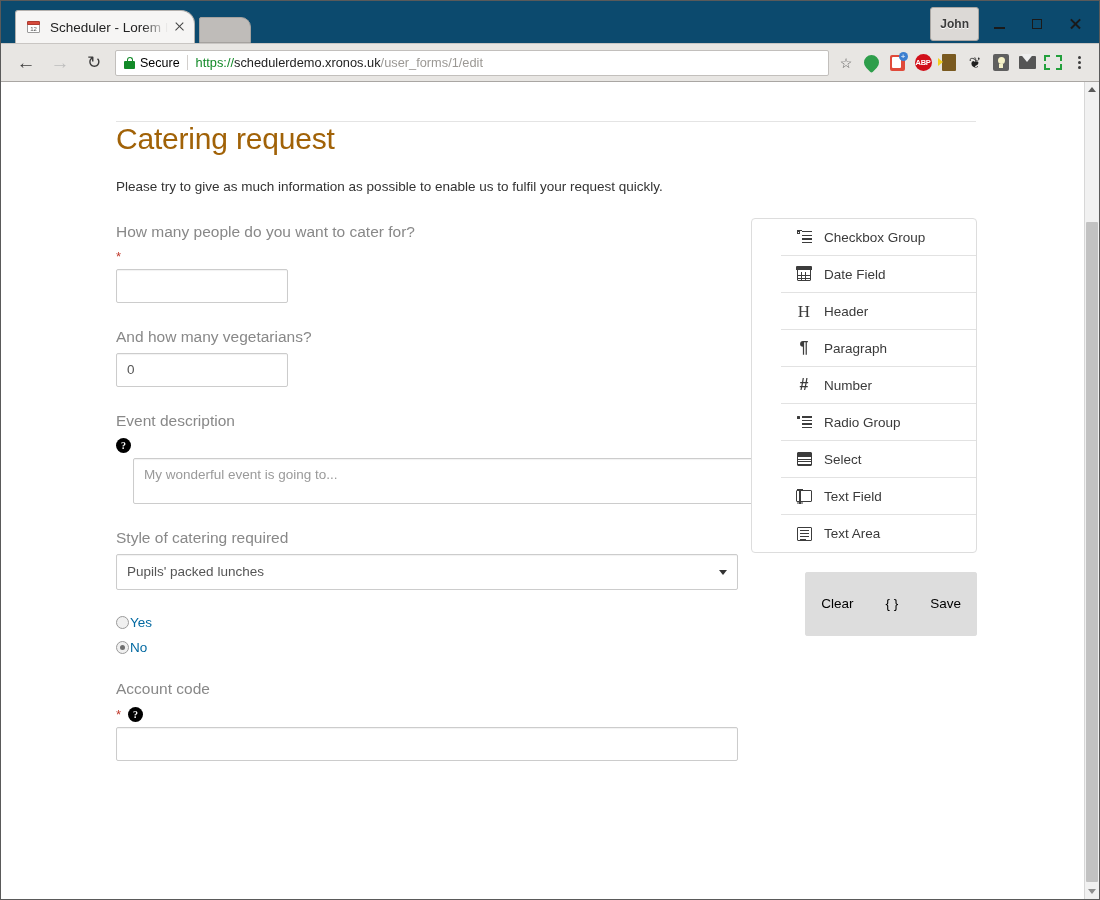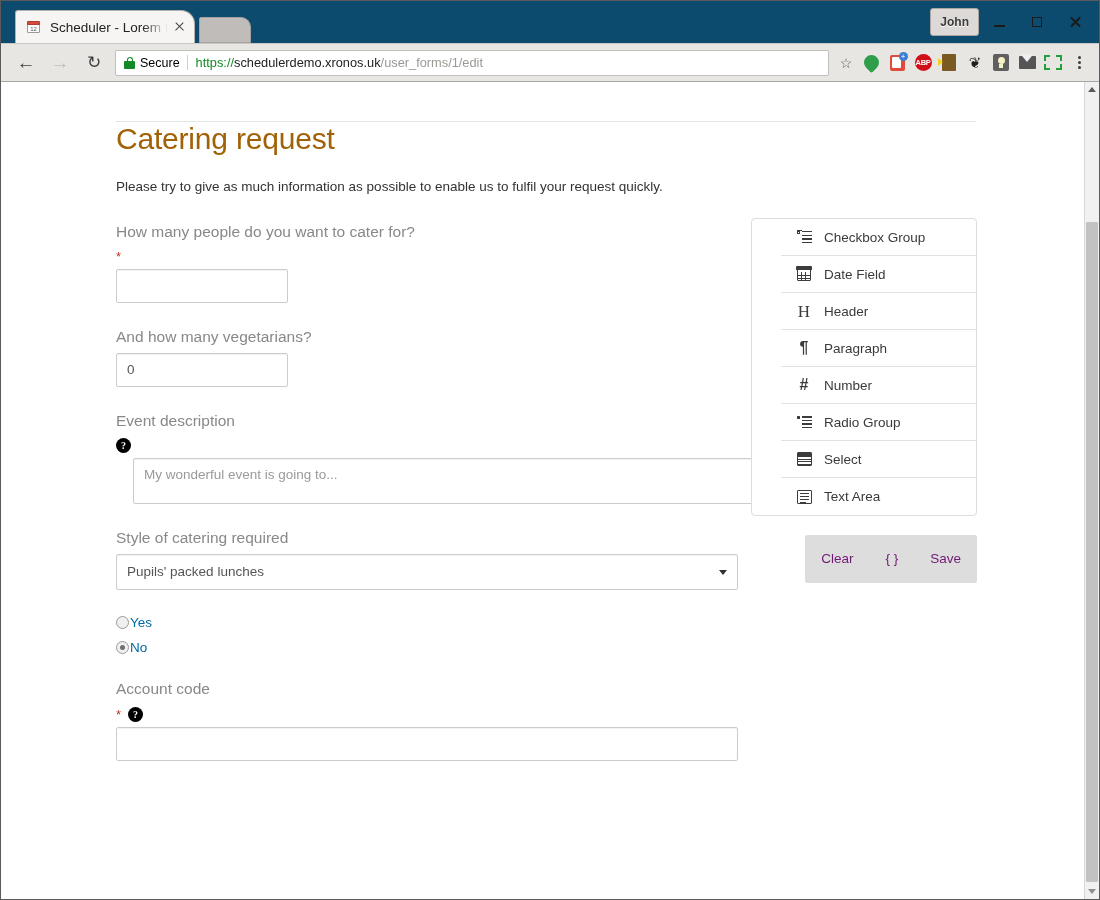--- a/index.html
+++ b/index.html
@@ -35,21 +35,21 @@
   .tab-close { width:18px; height:18px; flex:0 0 18px; position:relative; margin-left:2px; }
   .tab-close:before, .tab-close:after {
      content:""; position:absolute; left:4px; top:8px; width:11px; height:1.4px; background:#444; }
   .tab-close:before { transform:rotate(45deg); }
   .tab-close:after  { transform:rotate(-45deg); }
 
   .tab-ghost { width:52px; height:26px; margin-left:4px; background:#bfbcb9;
                border:1px solid #a5a29f; border-radius:2px 10px 0 0; align-self:flex-end; }
 
   .winctl { position:absolute; right:6px; top:6px; display:flex; align-items:center; gap:2px; }
-  .user-btn { height:28px; min-width:42px; padding:0 9px; background:#dcd9d6;
+  .user-btn { height:34px; min-width:42px; padding:0 9px; background:#dcd9d6;
               border:1px solid #a9a6a3; border-radius:3px; font-size:12px; color:#3b3b3b;
               display:flex; align-items:center; justify-content:center;
               text-shadow:0 1px 0 #fff; font-weight:bold; }
   .wbtn { width:36px; height:30px; display:flex; align-items:center; justify-content:center;
           font-size:14px; color:#1a1a1a; }
   .wbtn .min { width:11px; height:1.6px; background:#1a1a1a; margin-top:8px; }
   .wbtn .max { width:10px; height:10px; border:1.8px solid #1a1a1a; }
   .wbtn .cls { position:relative; width:12px; height:12px; }
   .wbtn .cls:before, .wbtn .cls:after { content:""; position:absolute; left:0; top:5px;
           width:13px; height:1.8px; background:#1a1a1a; }
@@ -163,21 +163,21 @@
   .plist { border:1px solid #dddddd; border-radius:4px; overflow:hidden; background:#fff;padding-left:29px; }
   .prow { height:37px; display:flex; align-items:center; padding:0 12px;
           border-bottom:1px solid #e2e2e2; }
   .prow:last-child { border-bottom:none; }
   .picon { width:22px; flex:0 0 22px; display:flex; align-items:center; justify-content:center;
            color:#3c3c3c; margin-right:9px; }
   .plabel { font-size:13.5px; color:#3a3a3a; }
 
   .pactions { margin-top:19px; display:flex; justify-content:flex-end; }
   .btngroup { display:flex; background:#dddddd; border-radius:3px; overflow:hidden; }
-  .pbtn { padding:16px 16px; font-size:13.5px; color:#701a75; background:#dddddd;
+  .pbtn { padding:24px 16px; font-size:13.5px; color:#000000; background:#dddddd;
           border:none; font-family:"Liberation Sans", sans-serif; line-height:1.2; }
 
   
   .ic-cb { width:15px; height:13px; position:relative; }
   .ic-cb .ln { position:absolute; right:0; height:1.6px; background:#3c3c3c; width:10px; }
   .ic-cb .ln:nth-child(1){ top:0.5px; } .ic-cb .ln:nth-child(2){ top:4px; }
   .ic-cb .ln:nth-child(3){ top:7.5px; } .ic-cb .ln:nth-child(4){ top:11px; }
   .ic-cb .bx { position:absolute; left:0; width:3.2px; height:3.2px; border:1px solid #3c3c3c; }
   .ic-cb .bx:nth-of-type(1){ top:3.2px; } .ic-cb .bx:nth-of-type(2){ top:7px; }
   .ic-cb .tick { position:absolute; left:0; top:-1px; width:5px; height:1.6px; background:#3c3c3c; }
@@ -464,20 +464,26 @@
             <span class="picon">
               <span class="ic-sel">
                   <i></i>
                   <i></i>
                   <i></i>
                 </span>
             </span>
             <span class="plabel">Select</span>
           </div>
 
+          <div class="prow">
+            <span class="picon">
+              <span class="ic-tf"></span>
+            </span>
+            <span class="plabel">Text Field</span>
+          </div>
 
           <div class="prow">
             <span class="picon">
               <span class="ic-ta">
                   <i></i>
                   <i></i>
                   <i></i>
                   <i></i>
                 </span>
             </span>

